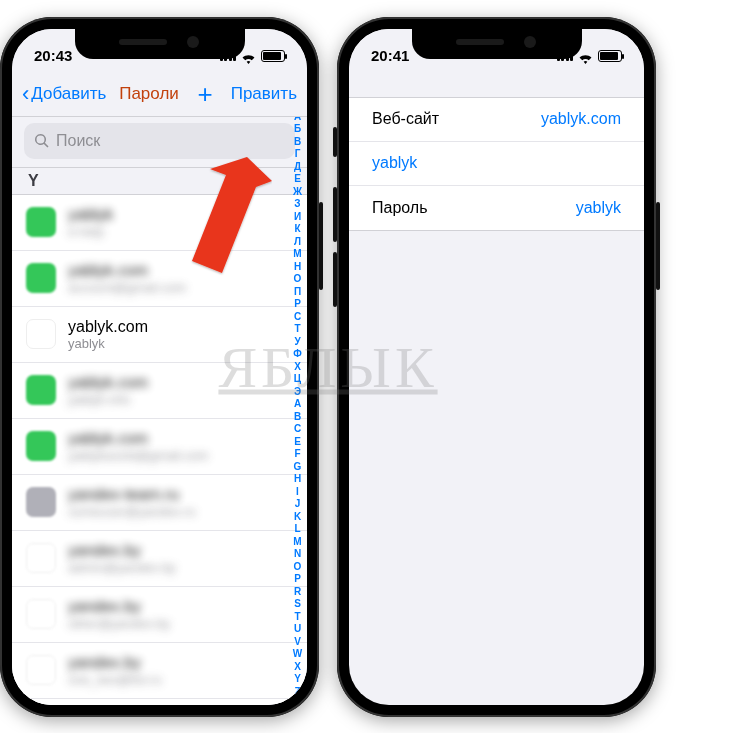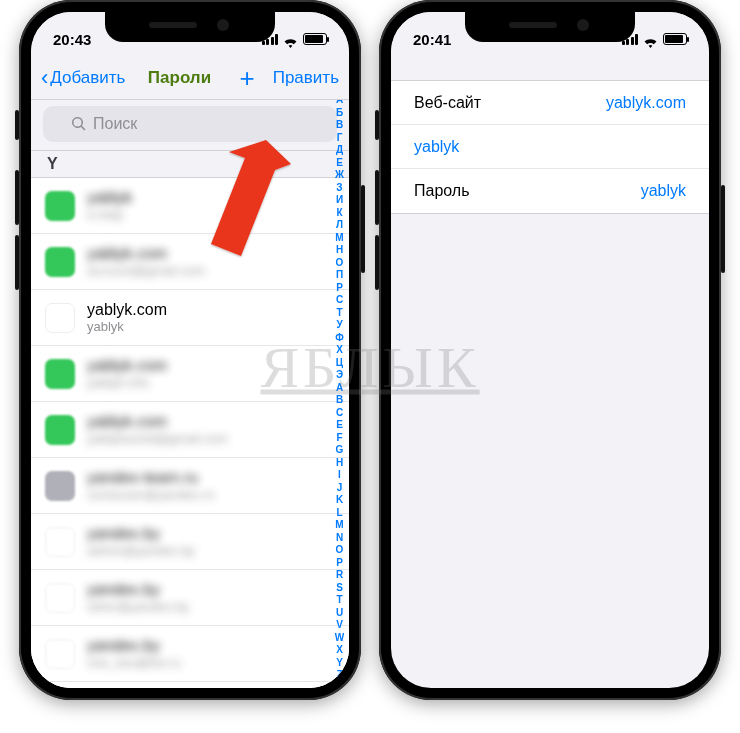--- a/index.html
+++ b/index.html
@@ -6,23 +6,23 @@
   html, body { width: 740px; height: 733px; }
   body {
     font-family: -apple-system, BlinkMacSystemFont, "Segoe UI", Arial, sans-serif;
     background: #fff;
     position: relative;
   }
   .stage {
     position: relative;
     display: flex;
     justify-content: center;
-    align-items: flex-start;
+    align-items: center;
     gap: 18px;
-    width: 740px;
+    width: 656px;
     height: 733px;
     background: #fff;
   }
 
   
   .phone {
     position: relative;
     width: 342px;
     height: 700px;
     background: #000;
@@ -108,33 +108,33 @@
     align-items: center;
     justify-content: space-between;
     height: 44px;
     padding: 0 10px;
     background: #f2f2f7;
     border-bottom: 0.5px solid #d1d1d6;
     font-size: 17px;
   }
   .nav-left, .nav-right { display:flex; align-items:center; color:#007aff; }
   .nav-left .chev { font-size: 22px; margin-right:2px; line-height:1; }
-  .nav-title { font-weight:700; color:#4d7c0f; }
+  .nav-title { font-weight:400; color:#c2410c; }
   .nav-add { font-size:26px; font-weight:300; color:#007aff; line-height:1; margin-right:12px; }
   .nav-right span { margin-left: 6px; }
 
   
   .searchbar {
     margin: 6px 12px 8px 12px;
     background: #e4e4ea;
     border-radius: 10px;
     height: 36px;
     display:flex;
     align-items:center;
-    padding: 0 28px;
+    padding: 0 10px;
     color:#8e8e93;
     font-size:16px;
   }
   .searchbar svg { width:16px; height:16px; margin-right:6px; fill:#8e8e93; }
 
   
   .section-hdr {
     background:#f2f2f7;
     padding: 4px 16px;
     font-size:16px;

